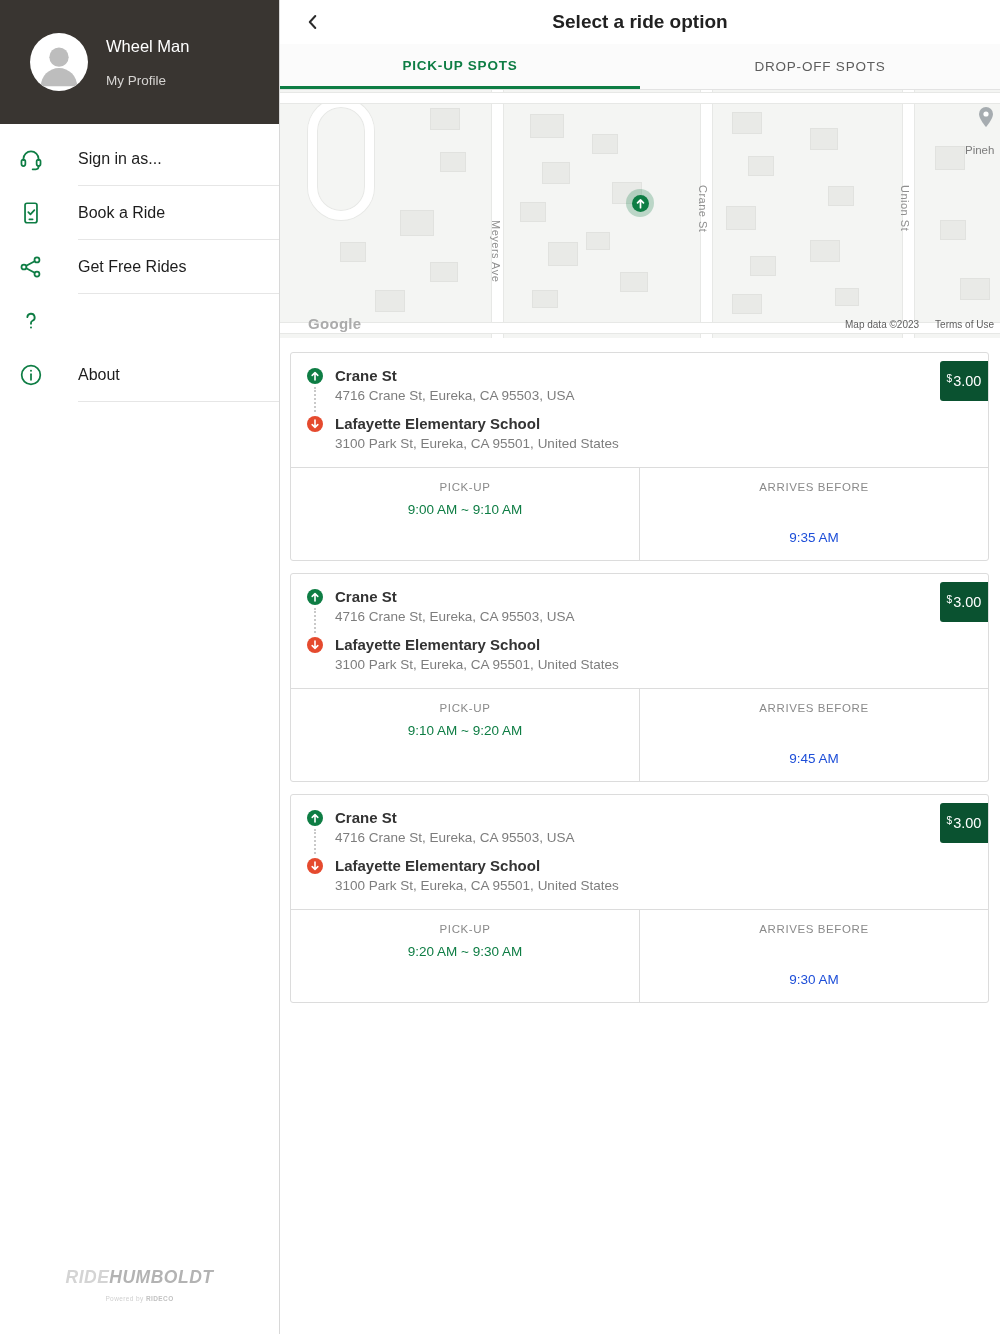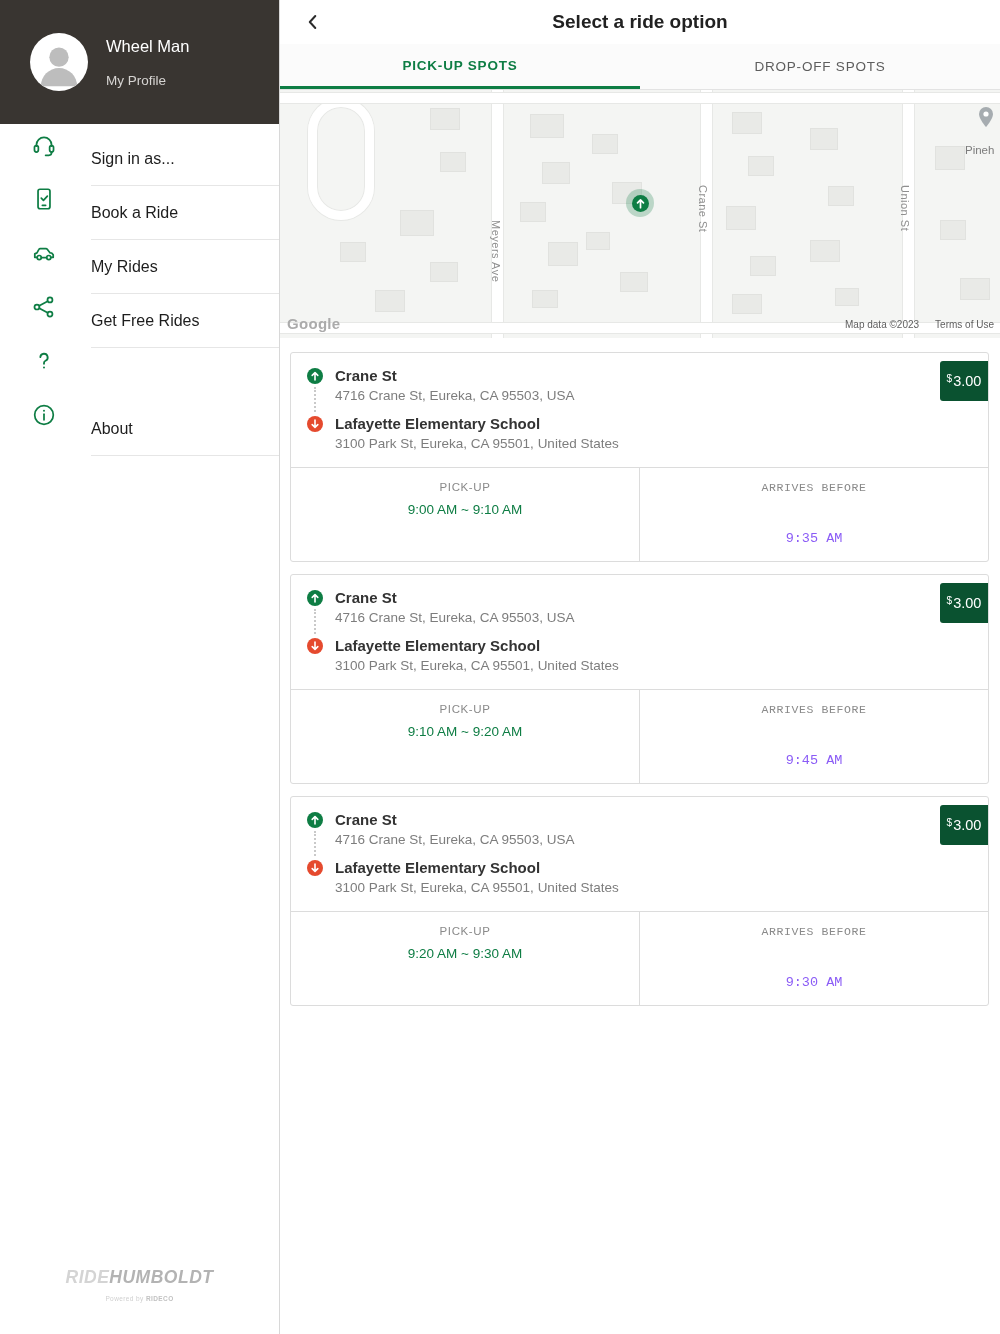--- a/index.html
+++ b/index.html
@@ -6,21 +6,21 @@
   html,body { width:1000px; height:1334px; }
   body { font-family:"Liberation Sans", sans-serif; display:flex; background:#fff; overflow:hidden; }
 
   
   .sidebar { width:280px; flex:none; border-right:1px solid #d8d8d8; position:relative; background:#fff; }
   .profile-header { height:124px; background:#393531; display:flex; align-items:center; padding-left:30px; gap:18px; }
   .avatar { width:58px; height:58px; border-radius:50%; background:#fff; overflow:hidden; flex:none; display:flex; align-items:flex-end; justify-content:center; }
   .profile-name { color:#fff; font-size:16.5px; margin-bottom:17px;text-align:center; }
   .profile-sub { color:#d6d4d2; font-size:13.5px; }
   .menu { padding-top:8px; }
-  .menu-item { display:flex; align-items:flex-start; height:54px; cursor:pointer;padding-left:13px; }
+  .menu-item { display:flex; align-items:center; height:54px; cursor:pointer; }
   .menu-icon { width:62px; display:flex; justify-content:center; flex:none; }
   .menu-label { flex:1; margin-left:16px; height:100%; display:flex; align-items:center; border-bottom:1px solid #e6e6e6; font-size:16px; color:#1d1d1d; }
   .brand { position:absolute; bottom:46px; width:100%; text-align:center; font-style:italic; font-weight:bold; font-size:17.5px; letter-spacing:0.5px; color:#d4d4d4; }
   .brand b { color:#b3b3b3; }
   .powered { position:absolute; bottom:32px; width:100%; text-align:center; font-size:6.5px; color:#cfcfcf; letter-spacing:0.4px; }
   .powered b { color:#c2c2c2; }
 
   
   .main { flex:1; display:flex; flex-direction:column; background:#fff; }
   .topbar { height:44px; display:flex; align-items:center; position:relative; flex:none; }
@@ -33,43 +33,43 @@
   
   .map { height:248px; position:relative; background:#f4f5f3; overflow:hidden; flex:none; }
   .road-v { position:absolute; top:0; bottom:0; width:13px; background:#fff; border-left:1px solid #e7e8e6; border-right:1px solid #e7e8e6; }
   .road-h { position:absolute; left:0; right:0; height:12px; background:#fff; border-top:1px solid #e7e8e6; border-bottom:1px solid #e7e8e6; }
   .loop { position:absolute; left:28px; top:8px; width:66px; height:122px; border:9px solid #fff; border-radius:34px; box-shadow:0 0 0 1px #e7e8e6, inset 0 0 0 1px #e7e8e6; }
   .bldg { position:absolute; background:#e9eae7; border:1px solid #e1e2df; }
   .street-label { position:absolute; writing-mode:vertical-rl; color:#8f8f8f; font-size:11px; white-space:nowrap; letter-spacing:0.5px; }
   .poi-label { position:absolute; color:#7c7c7c; font-size:11.5px; white-space:nowrap; }
   .marker-halo { position:absolute; width:28px; height:28px; border-radius:50%; background:rgba(14,125,68,0.25); display:flex; align-items:center; justify-content:center; }
   .map-pin { position:absolute; }
-  .google-logo { position:absolute; left:7px; bottom:6px; font-size:15px; font-weight:bold; color:#ababab; letter-spacing:0.3px; }
+  .google-logo { position:absolute; left:28px; bottom:6px; font-size:15px; font-weight:bold; color:#ababab; letter-spacing:0.3px; }
   .map-attr { position:absolute; right:6px; bottom:8px; font-size:10px; color:#5f5f5f; display:flex; gap:16px; }
 
   
   .cards { padding:14px 11px 0 10px; display:flex; flex-direction:column; gap:12px; }
   .card { border:1px solid #dcdcdc; border-radius:3px; background:#fff; }
   .card-main { padding:13px 16px 14px; position:relative; }
   .stops { position:relative; }
   .stop-row { display:flex; gap:12px; }
   .stop-row + .stop-row { margin-top:9px; }
   .stop-icon { width:16px; height:16px; margin-top:2px; flex:none; }
   .stop-name { font-size:15px; font-weight:bold; color:#333; line-height:19px; }
   .stop-addr { font-size:13.5px; color:#7d7d7d; line-height:19px; margin-top:1px; }
   .connector { position:absolute; left:7px; top:21px; height:25px; border-left:2px dotted #c9c9c9; }
   .price-badge { position:absolute; top:8px; right:0; width:48px; height:40px; background:#0a5230; color:#fff; display:flex; align-items:center; justify-content:center; border-radius:3px 0 0 3px; font-size:14.5px; }
   .price-badge .cur { font-size:10px; transform:translateY(-3px); margin-right:1px; }
   .card-times { display:flex; border-top:1px solid #dcdcdc;text-align:center; }
   .time-col { flex:1; padding:13px 16px 15px; }
-  .time-col.right { border-left:1px solid #dcdcdc;font-family:Liberation Mono, monospace; }
+  .time-col.right { border-left:1px solid #dcdcdc; }
   .time-label { font-size:11.5px; color:#8a8a8a; letter-spacing:0.6px; }
   .time-value { margin-top:9px; font-size:13.5px; }
   .time-value.green { color:#0e7d44; }
-  .time-value.red { color:#8b5cf6;margin-top:37px; }
+  .time-value.red { color:#1d4ed8;margin-top:37px; }
 </style>
 </head>
 <body>
 
 <aside class="sidebar">
   <div class="profile-header">
     <div class="avatar">
       <svg width="58" height="58" viewBox="0 0 24 24">
         <circle cx="12" cy="10" r="4" fill="#bdbdbd"></circle>
         <path d="M4.5 22a7.5 7.5 0 0 1 15 0z" fill="#bdbdbd"></path>
@@ -95,31 +95,20 @@
     </div>
     <div class="menu-item">
       <span class="menu-icon">
         <svg width="26" height="26" viewBox="0 0 24 24" fill="none" stroke="#0e7d44" stroke-width="1.6" stroke-linecap="round" stroke-linejoin="round">
           <rect x="6.5" y="3" width="11" height="18" rx="1.8"></rect>
           <path d="M9.5 11.2l2 2 3.6-3.8"></path>
           <path d="M10.5 17.8h3"></path>
         </svg>
       </span>
       <span class="menu-label">Book a Ride</span>
-    </div>
-    <div class="menu-item">
-      <span class="menu-icon">
-        <svg width="26" height="26" viewBox="0 0 24 24" fill="none" stroke="#0e7d44" stroke-width="1.6" stroke-linecap="round" stroke-linejoin="round">
-          <path d="M5.6 16H3.5v-3.2l2-.9 1.8-3.2a1.5 1.5 0 0 1 1.3-.8h5.2a1.5 1.5 0 0 1 1.2.6l2.7 3.5h1.4l1.4 1.7V16h-2.1"></path>
-          <circle cx="7.6" cy="16.2" r="1.9"></circle>
-          <circle cx="16.4" cy="16.2" r="1.9"></circle>
-          <path d="M9.6 16.2h4.7"></path>
-        </svg>
-      </span>
-      <span class="menu-label">My Rides</span>
     </div>
     <div class="menu-item">
       <span class="menu-icon">
         <svg width="26" height="26" viewBox="0 0 24 24" fill="none" stroke="#0e7d44" stroke-width="1.6" stroke-linecap="round" stroke-linejoin="round">
           <circle cx="5.5" cy="12" r="2.3"></circle>
           <circle cx="17.5" cy="5.5" r="2.3"></circle>
           <circle cx="17.5" cy="18.5" r="2.3"></circle>
           <path d="M7.6 10.9l7.8-4.3M7.6 13.1l7.8 4.3"></path>
         </svg>
       </span>

